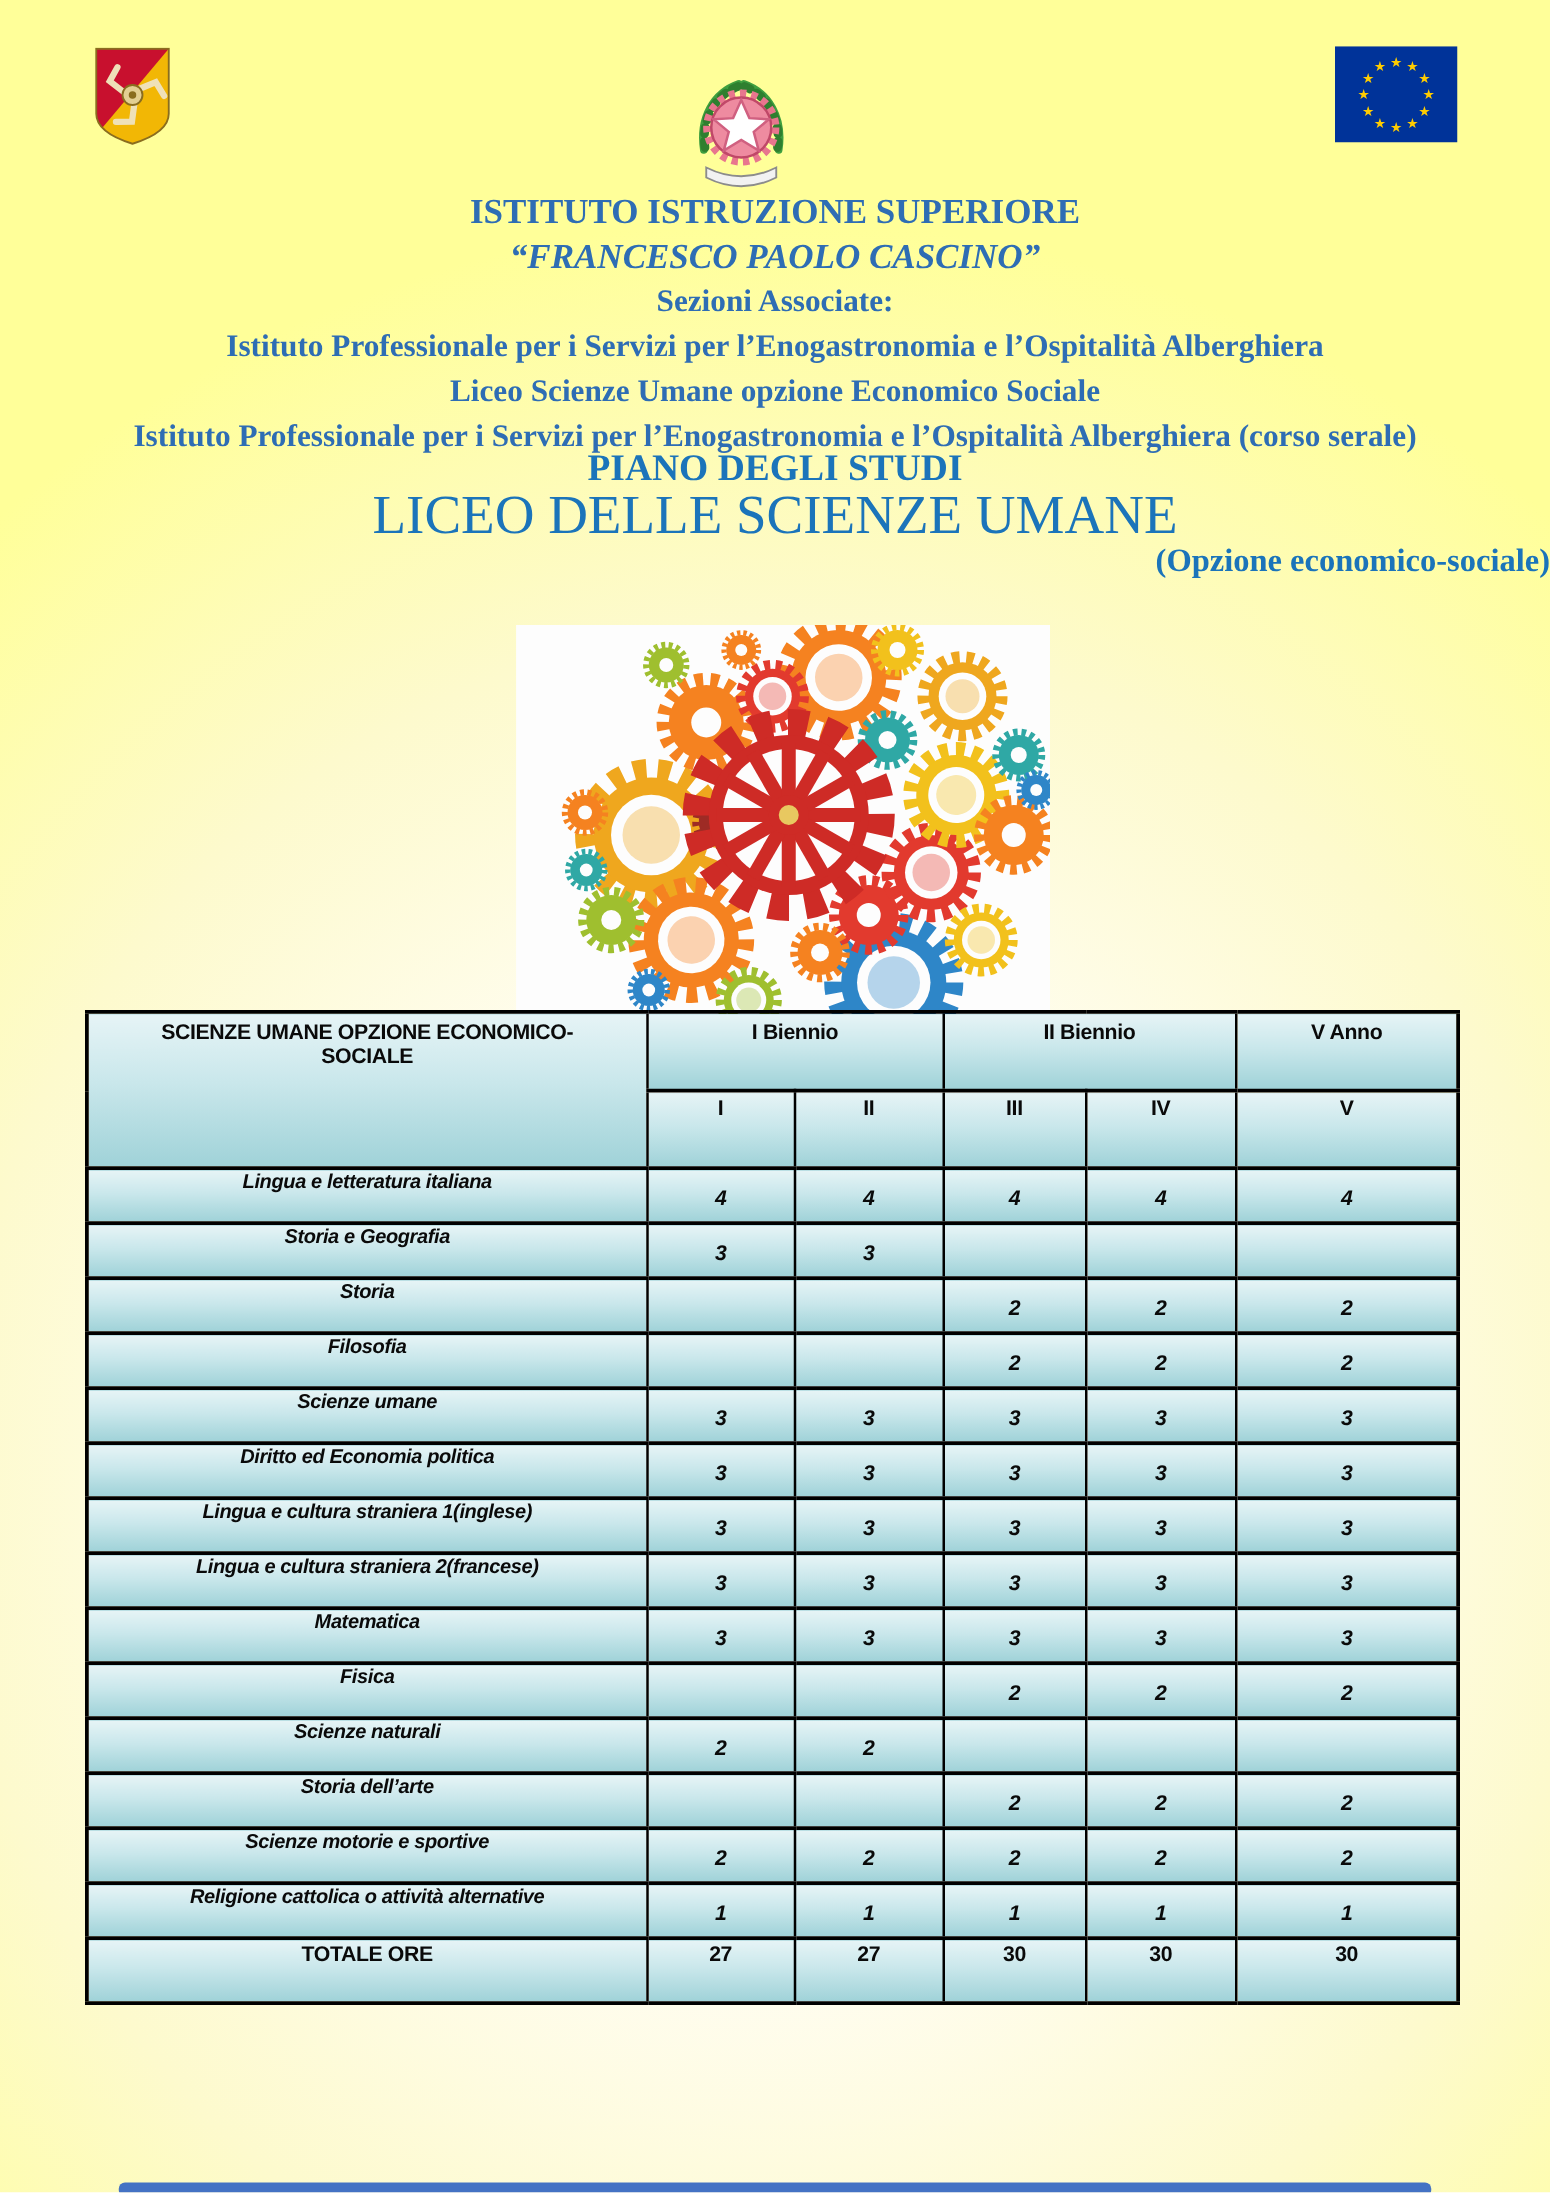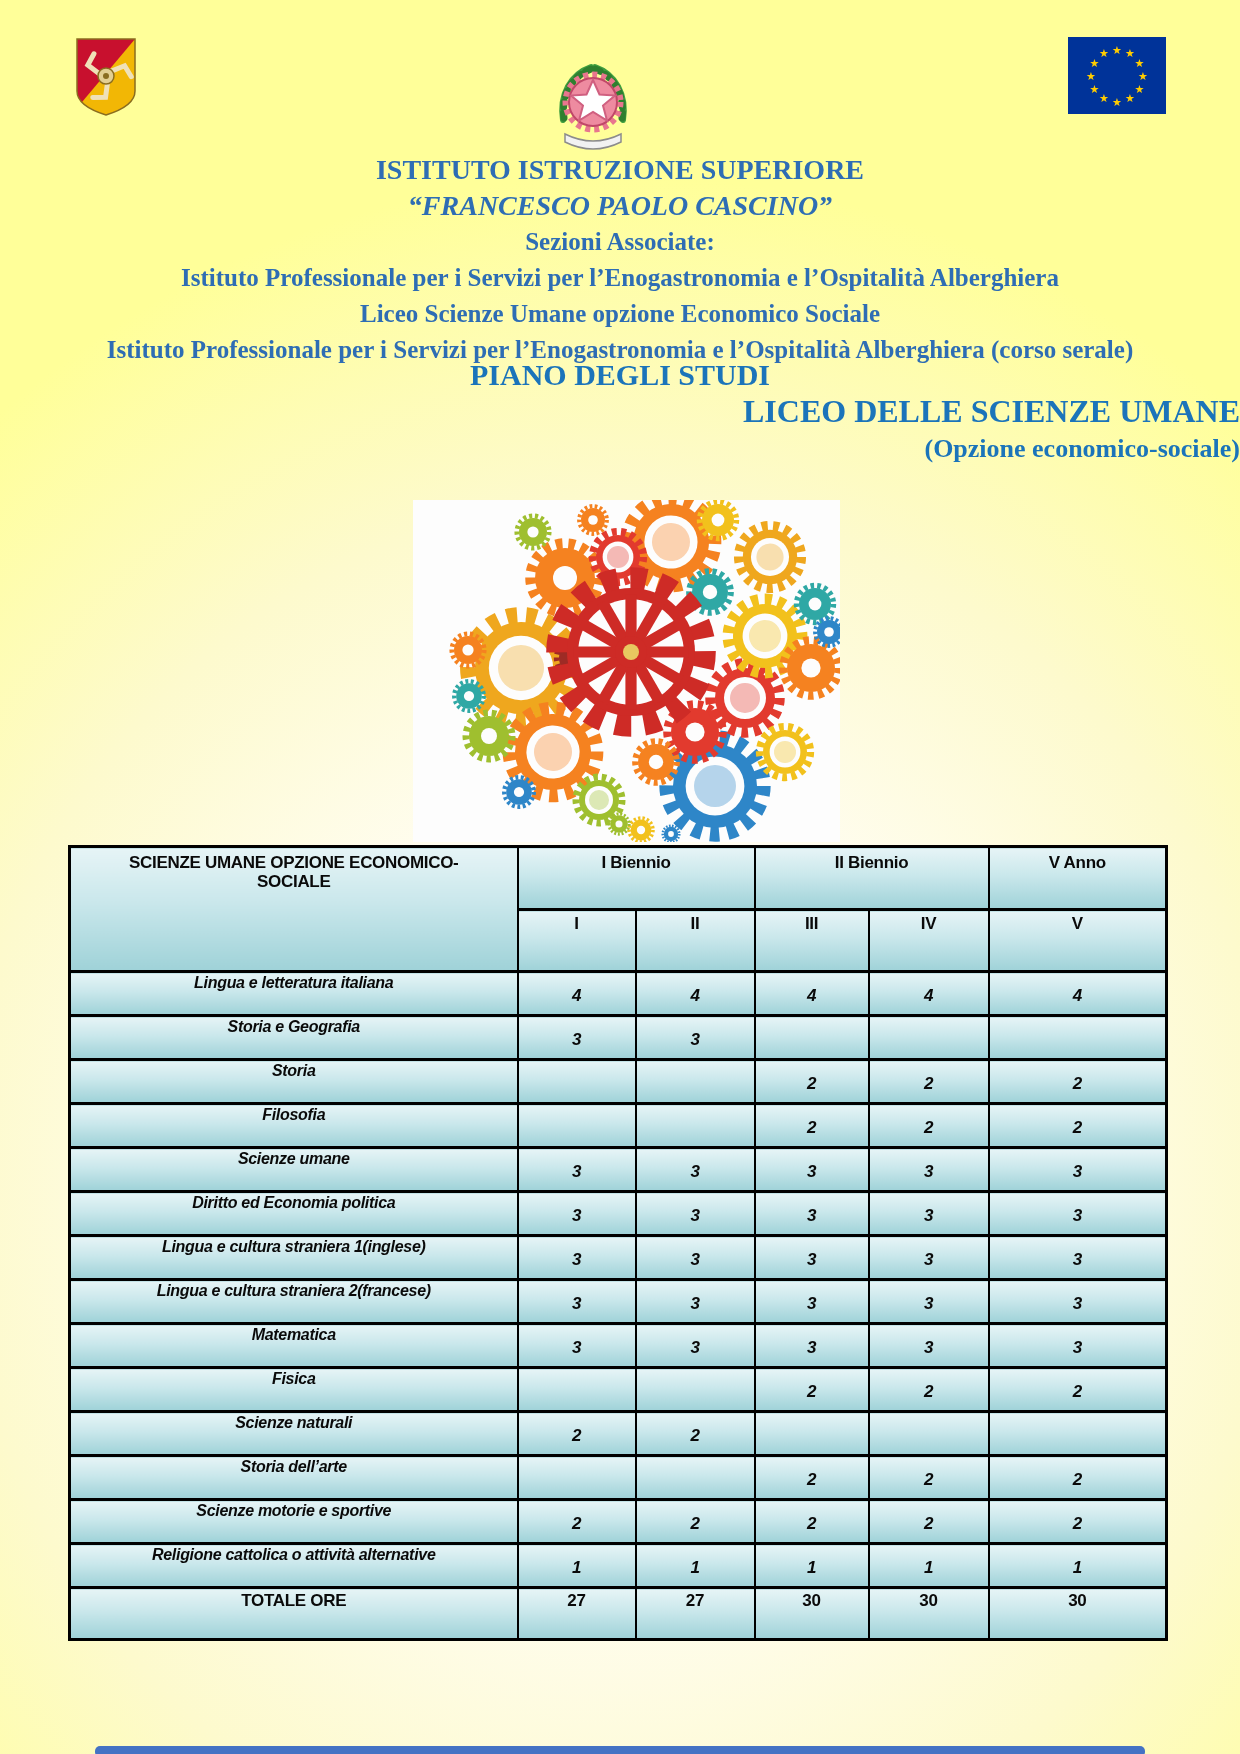--- a/index.html
+++ b/index.html
@@ -19,29 +19,29 @@
 
   
   .header-block{position:absolute;top:152px;left:0;width:1240px;text-align:center;color:#2e6db4;}
   .header-block .h-line{line-height:36px;white-space:nowrap;}
   .h1{font-size:28px;font-weight:bold;}
   .h2{font-size:28px;font-weight:bold;font-style:italic;}
   .h3,.h4,.h5,.h6{font-size:25px;font-weight:bold;}
 
   .title-block{position:absolute;top:356px;left:0;width:1240px;text-align:center;color:#1b74ba;}
   .title-block .t1{font-size:30px;font-weight:bold;line-height:37px;}
-  .title-block .t2{font-size:32px;font-weight:bold;line-height:37px;text-align:right;}
+  .title-block .t2{font-size:44px;font-weight:normal;line-height:37px;}
   .title-block .t3{font-size:26px;font-weight:bold;line-height:37px;text-align:right;}
 
   
   .gears-box{position:absolute;left:413px;top:500px;width:427px;height:342px;background:#fdfdfd;}
 
   
   .plan-table{
-    position:absolute;left:68px;top:845px;width:1097px;
+    position:absolute;left:68px;top:808px;width:1097px;
     border-collapse:collapse;table-layout:fixed;
     font-family:"Liberation Sans",sans-serif;font-weight:bold;color:#0a0a0a;
   }
   .plan-table th,.plan-table td{
     border-left:2px solid #000;border-right:2px solid #000;
     border-top:3px solid #000;border-bottom:3px solid #000;
     background:linear-gradient(180deg,#e6f4f6 0%,#c9e7eb 45%,#9fd2d8 100%);
     vertical-align:top;text-align:center;
     letter-spacing:-0.3px;overflow:hidden;
     padding:0;

